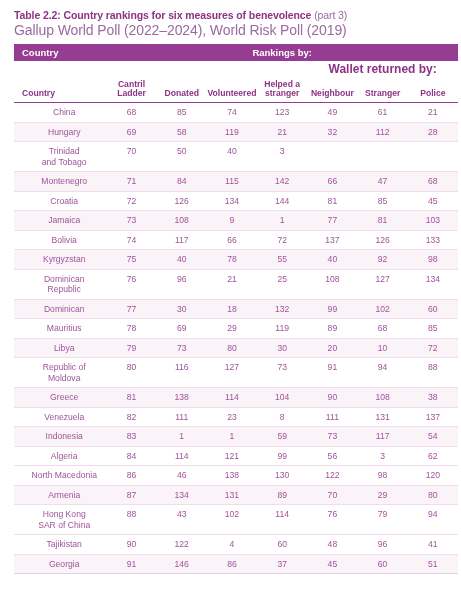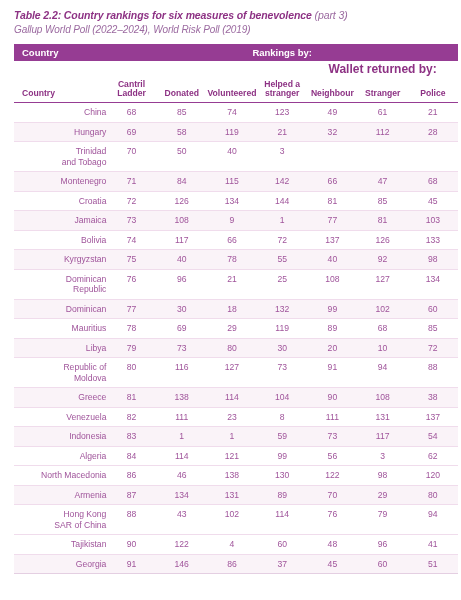--- a/index.html
+++ b/index.html
@@ -21,39 +21,38 @@
     box-sizing: border-box;
     padding: 0 8px;
     position: relative;
     background: #ffffff;
   }
 
   
   .title-block {
     padding-top: 9px;
     padding-left: 6px;
-    font-style: italic;
   }
   .title-line {
     font-size: 10.5px;
     line-height: 13px;
     color: #8d3284;
     letter-spacing: -0.1px;
     white-space: nowrap;
   }
   .title-strong {
     font-weight: bold;
     color: #8d3284;
   }
   .title-part {
     font-weight: normal;
     color: #9b6aa0;
   }
   .subtitle-line {
-    font-size: 10px;
+    font-size: 14px;
     line-height: 14px;
     color: #9b6aa0;
     letter-spacing: -0.1px;
     white-space: nowrap;
     padding-top: 1px;
   }
 
   
   .table-wrap {
     margin-top: 7px;
@@ -121,21 +120,21 @@
     font-size: 8.6px;
     color: #a0559b;
     text-align: center;
     vertical-align: top;
     padding-top: 4px !important;
     padding-bottom: 4px !important;
     border-bottom: 1px solid #f0dcec;
     line-height: 10.5px;
   }
   tr.data-row td.c-country {
-    text-align: right;
+    text-align: center;
     padding-left: 8px !important;
     color: #a0559b;
   }
   tr.data-row.alt td {
     background: #faf3f8;
   }
   tr.data-row:last-child td {
     border-bottom: 1px solid #e4cfe2;
   }
 

